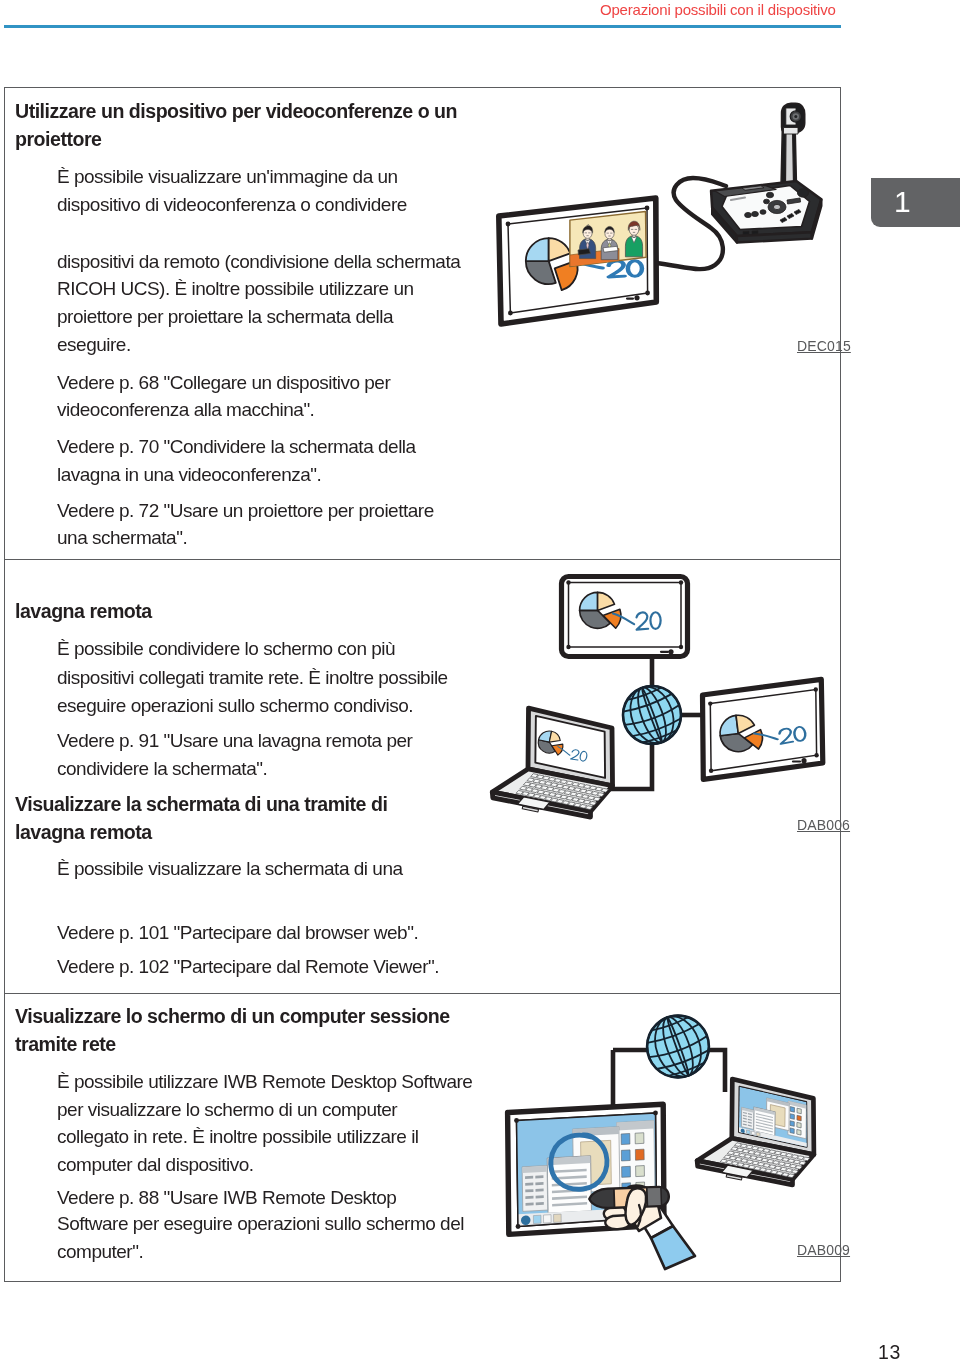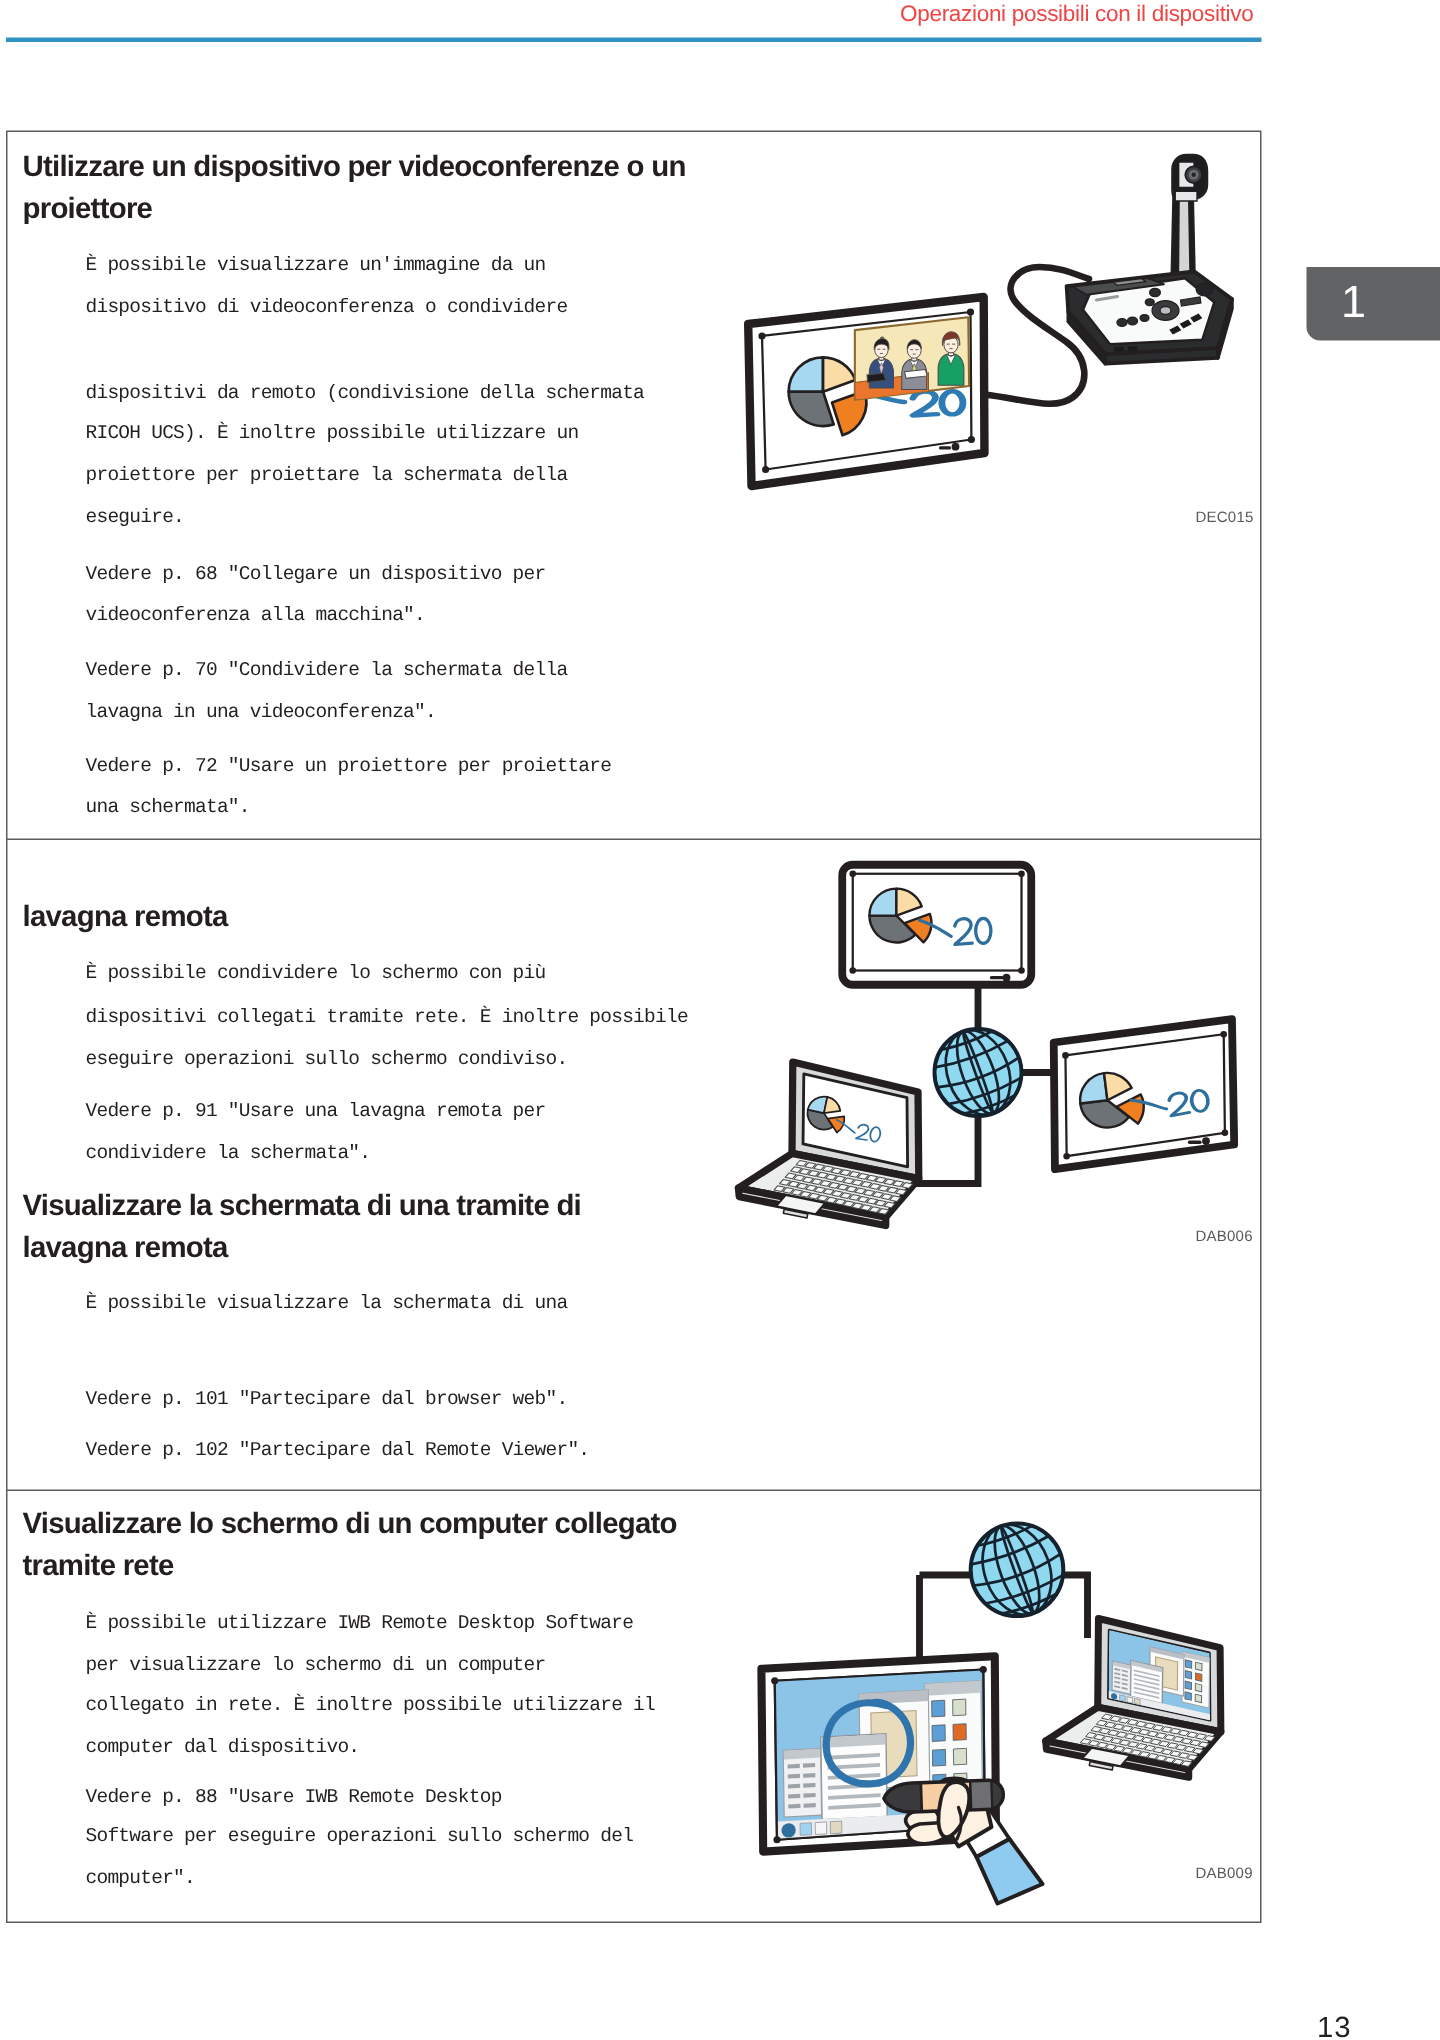--- a/index.html
+++ b/index.html
@@ -7,22 +7,22 @@
   body{width:960px;height:1360px;position:relative;font-family:"Liberation Sans",sans-serif;color:#231f20;}
   .page{position:absolute;left:0;top:0;width:960px;height:1360px;overflow:hidden;background:#fff;}
   #hdr-text{position:absolute;left:600px;top:-1px;font-size:15px;line-height:22px;color:#ef4444;white-space:nowrap;letter-spacing:-0.2px;}
   #hdr-rule{position:absolute;left:4px;top:25px;width:837px;height:3px;background:#3193c4;}
   #frame{position:absolute;left:4px;top:87px;width:837px;height:1195px;border:1px solid #5b5c5e;box-sizing:border-box;}
   .divider{position:absolute;left:4px;width:837px;height:1px;background:#5b5c5e;}
   #tab{position:absolute;left:871px;top:178px;width:109px;height:49px;background:#626365;border-bottom-left-radius:9px;}
   #tab span{position:absolute;left:23px;top:7px;color:#ffffff;font-size:30px;line-height:34px;}
   #pagenum{position:absolute;left:878px;top:1339px;font-size:19.5px;line-height:26px;color:#231f20;letter-spacing:0.6px;}
   .sh{position:absolute;font-size:19.6px;font-weight:bold;line-height:28px;letter-spacing:-0.5px;white-space:nowrap;}
-  .sp{position:absolute;font-size:13px;line-height:28px;letter-spacing:-0.5px;white-space:nowrap;font-family:Liberation Mono, monospace;}
-  .figid{position:absolute;font-size:10px;line-height:10px;color:#58595b;letter-spacing:0.15px;}
+  .sp{position:absolute;font-size:19px;line-height:28px;letter-spacing:-0.5px;white-space:nowrap;}
+  .figid{position:absolute;font-size:14px;line-height:10px;color:#58595b;letter-spacing:0.15px;text-decoration:underline;}
   .fig{position:absolute;}
   svg{display:block;overflow:visible;}
 </style>
 </head>
 <body>
 
 <div class="page">
   <div id="hdr-text">Operazioni possibili con il dispositivo</div>
   <div id="hdr-rule"></div>
   <div id="frame"></div>
@@ -46,21 +46,21 @@
   <div class="sp" style="left:57px;top:635.40px">È possibile condividere lo schermo con più</div>
   <div class="sp" style="left:57px;top:663.70px">dispositivi collegati tramite rete. È inoltre possibile</div>
   <div class="sp" style="left:57px;top:692.20px">eseguire operazioni sullo schermo condiviso.</div>
   <div class="sp" style="left:57px;top:727.00px">Vedere p. 91 "Usare una lavagna remota per</div>
   <div class="sp" style="left:57px;top:754.50px">condividere la schermata".</div>
   <div class="sh" style="left:15px;top:789.90px">Visualizzare la schermata di una tramite di</div>
   <div class="sh" style="left:15px;top:818.30px">lavagna remota</div>
   <div class="sp" style="left:57px;top:855.40px">È possibile visualizzare la schermata di una</div>
   <div class="sp" style="left:57px;top:918.60px">Vedere p. 101 "Partecipare dal browser web".</div>
   <div class="sp" style="left:57px;top:952.60px">Vedere p. 102 "Partecipare dal Remote Viewer".</div>
-  <div class="sh" style="left:15px;top:1002.40px">Visualizzare lo schermo di un computer collegato</div>
+  <div class="sh" style="left:15px;top:1002.40px">Visualizzare lo schermo di un computer sessione</div>
   <div class="sh" style="left:15px;top:1030.20px">tramite rete</div>
   <div class="sp" style="left:57px;top:1067.50px">È possibile utilizzare IWB Remote Desktop Software</div>
   <div class="sp" style="left:57px;top:1123.10px">collegato in rete. È inoltre possibile utilizzare il</div>
   <div class="sp" style="left:57px;top:1096.30px">per visualizzare lo schermo di un computer</div>
   <div class="sp" style="left:57px;top:1150.80px">computer dal dispositivo.</div>
   <div class="sp" style="left:57px;top:1183.60px">Vedere p. 88 "Usare IWB Remote Desktop</div>
   <div class="sp" style="left:57px;top:1210.40px">Software per eseguire operazioni sullo schermo del</div>
   <div class="sp" style="left:57px;top:1238.20px">computer".</div>
   <svg class="fig" style="left:487px;top:90px" width="360" height="270" viewBox="0 0 360 270">
       <defs>

